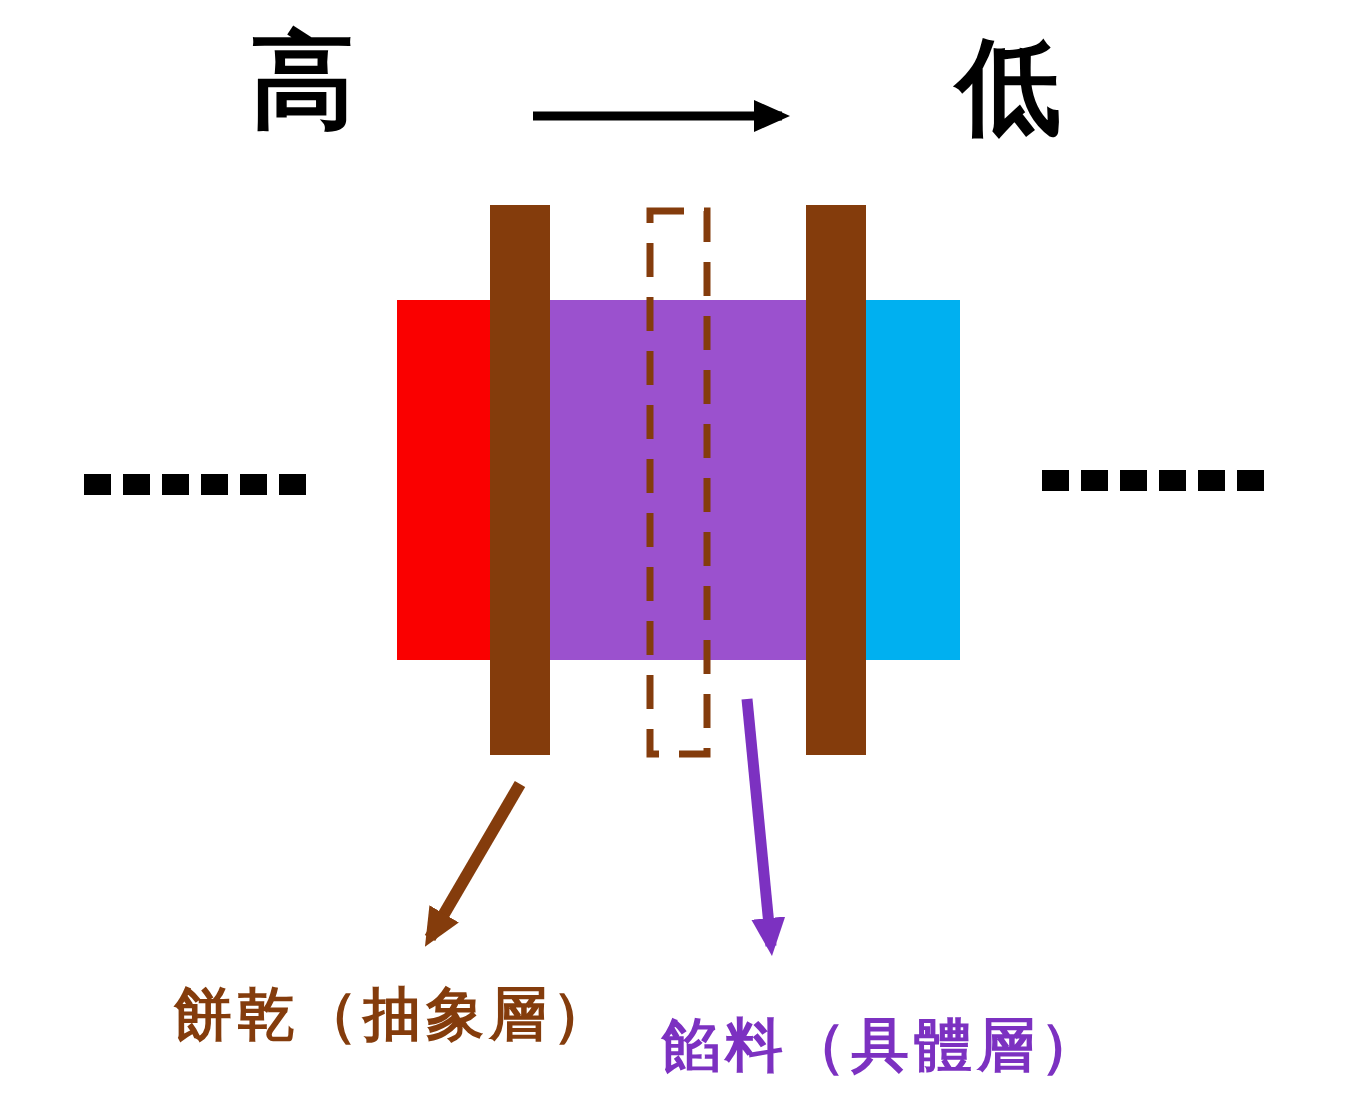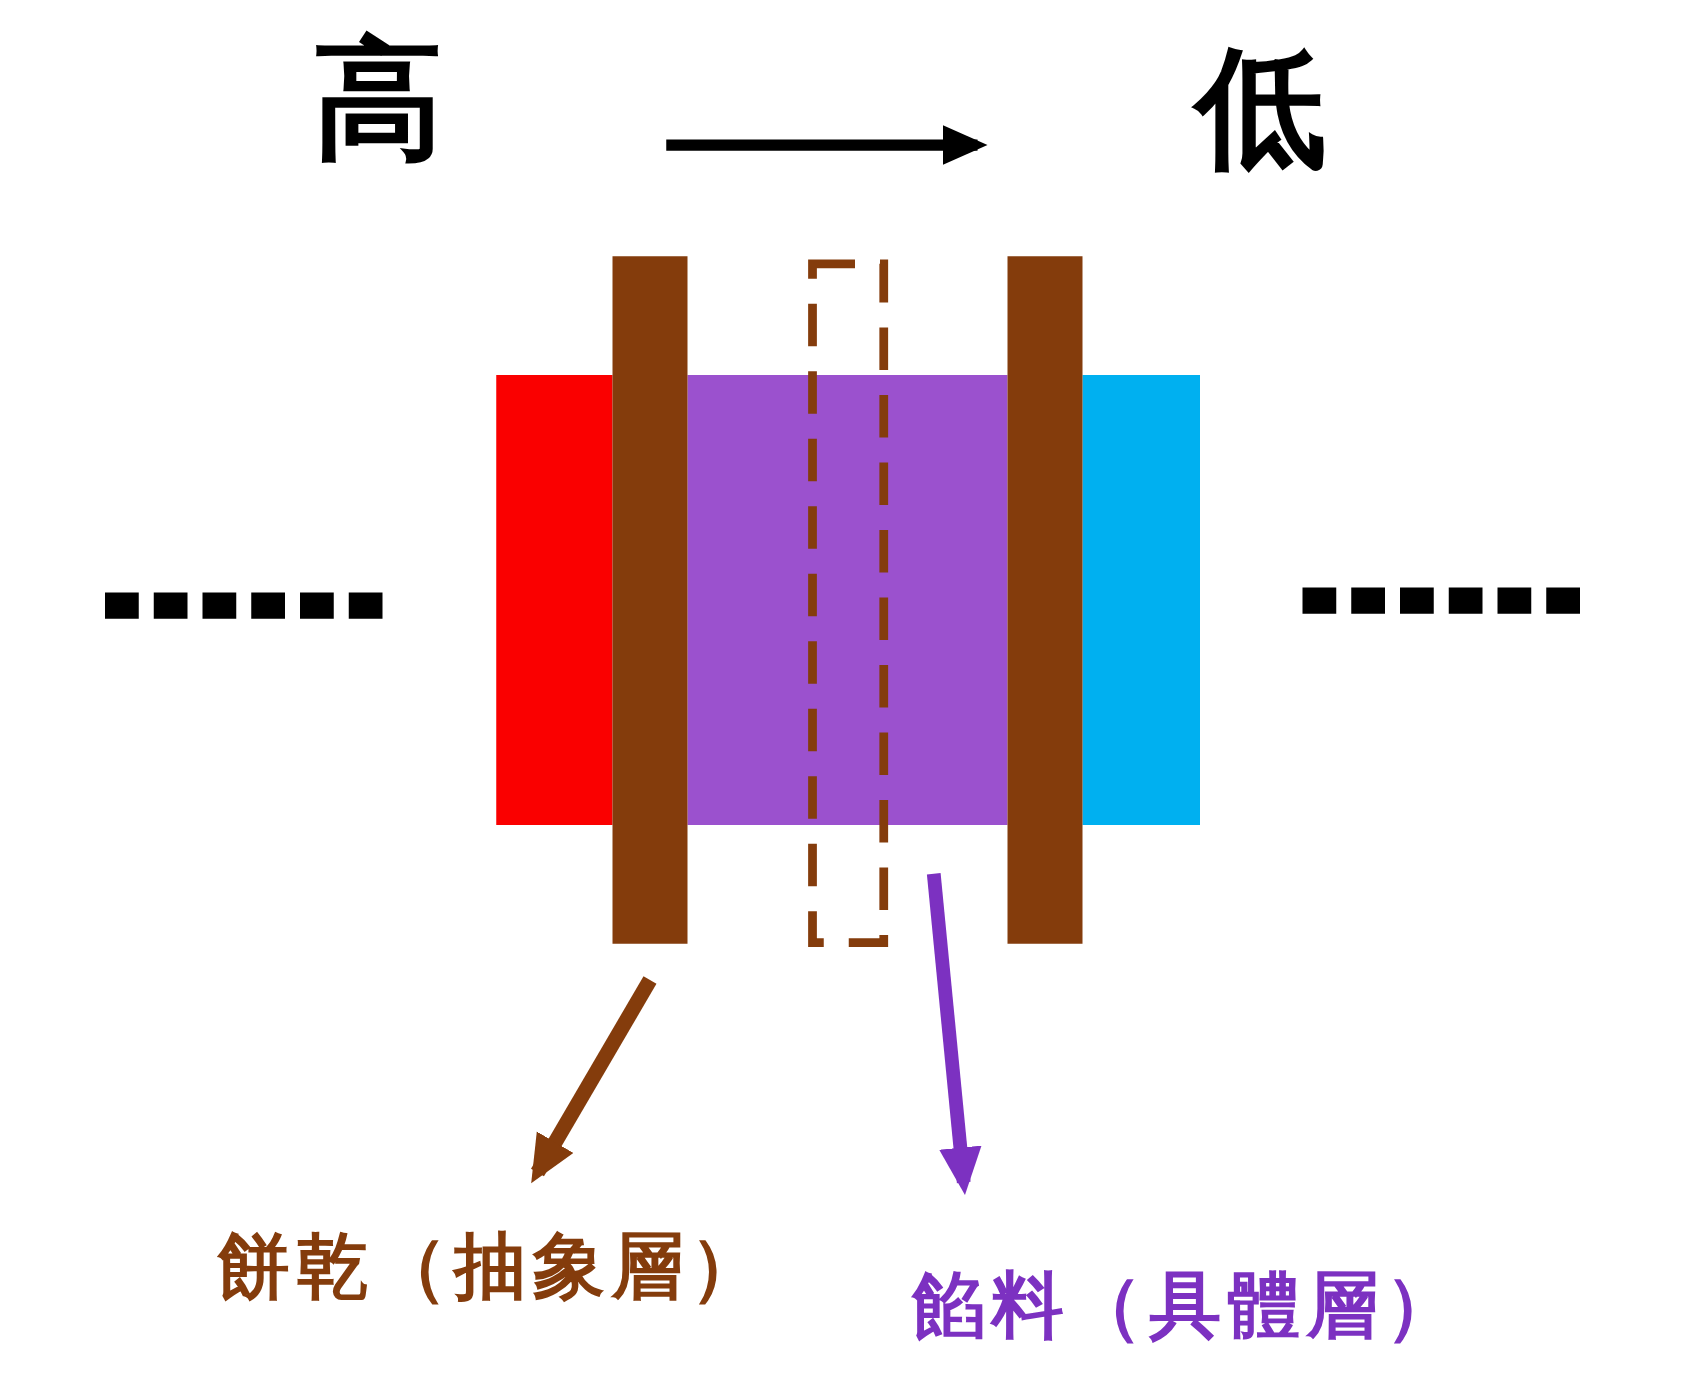--- a/index.html
+++ b/index.html
@@ -41,21 +41,21 @@
   .anno-label {
     position: absolute;
     font-weight: bold;
     font-size: 58px;
     letter-spacing: 5px;
     line-height: 1.0;
     white-space: nowrap;
     text-align: center;
   }
   .cookie-label  { left: 174px; top: 985px;  color: var(--label-brown); }
-  .filling-label { left: 730px; top: 1016px; color: var(--label-purple); }
+  .filling-label { left: 662px; top: 1016px; color: var(--label-purple); }
 
   
   svg.overlay { position: absolute; left: 0; top: 0; width: 1358px; height: 1110px; pointer-events: none; }
   .stroke-black  { stroke: var(--arrow-black); }
   .stroke-brown  { stroke: var(--brown-cookie); }
   .stroke-purple { stroke: var(--label-purple); }
   #ah-black path  { fill: var(--arrow-black); }
   #ah-brown path  { fill: var(--brown-cookie); }
   #ah-purple path { fill: var(--label-purple); }
 </style>

